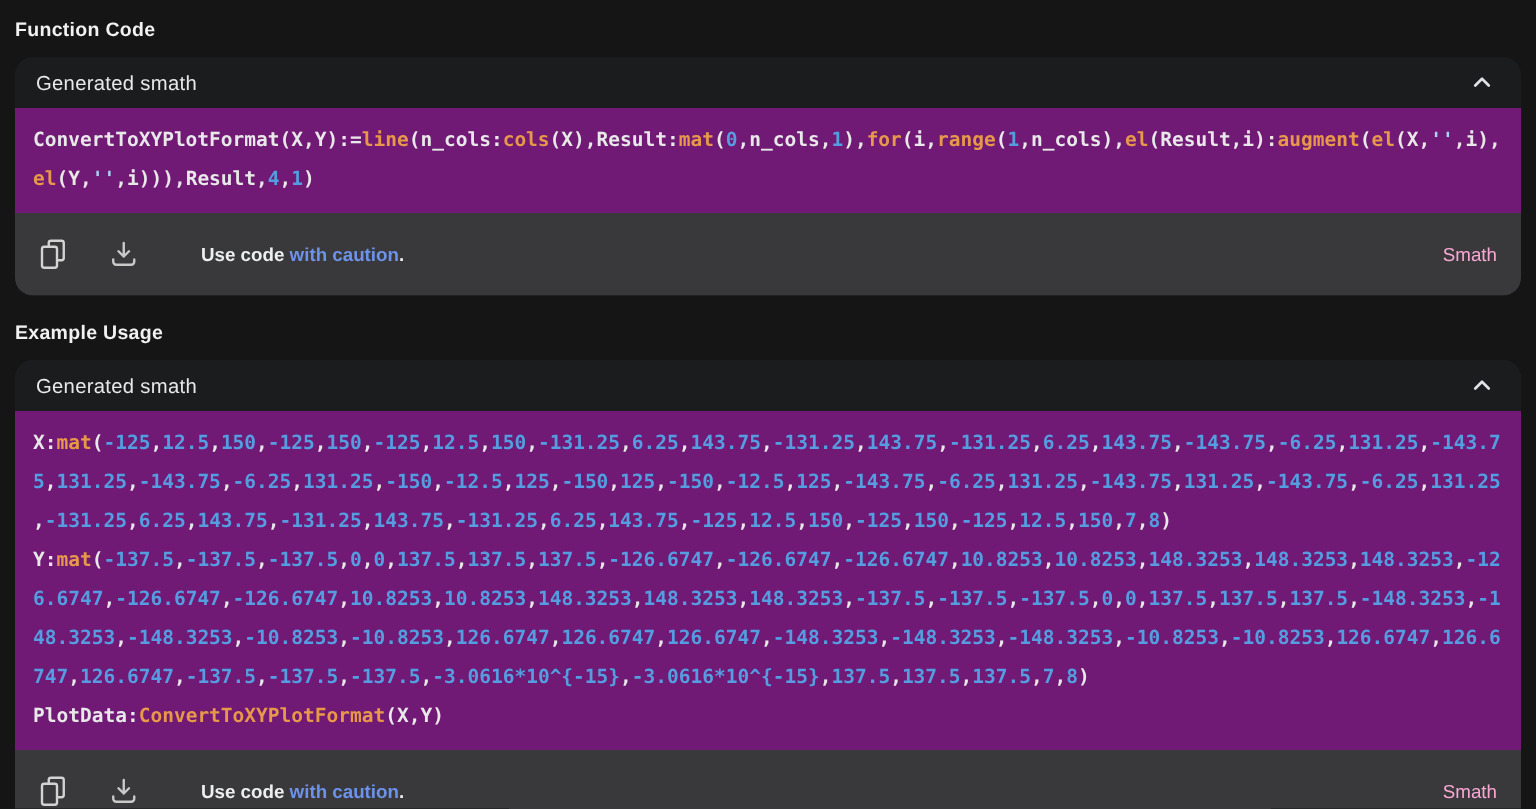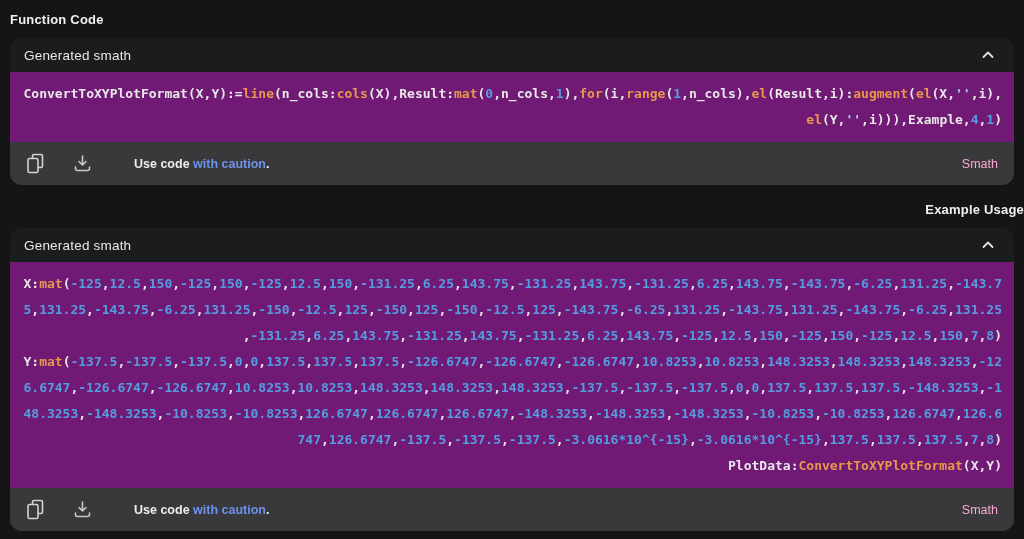--- a/index.html
+++ b/index.html
@@ -7,25 +7,24 @@
   body {
     width:1024px; height:539px;
     padding-top:6px;
     font-family:"Liberation Sans", sans-serif;
     overflow:hidden;
   }
   .section-title {
     color:#f1f1f1; font-size:13px; font-weight:700; line-height:20px;
     margin:4px 0 8px 10px; letter-spacing:.2px;
   }
-  .section-title.second { margin-top:15px;text-align:right; }
+  .section-title.second { margin-top:15px; }
   .panel {
     margin:0 10px; border-radius:12px; overflow:hidden;
     background:#1b1c1e;
-    text-align:right;
   }
   .panel-header {
     height:34px; display:flex; align-items:center;
     padding:0 16px 0 14px; background:#1b1c1e; cursor:pointer;
   }
   .panel-header-title {
     color:#e6e8ea; font-size:13.5px; font-weight:500; letter-spacing:.2px;
   }
   .collapse-btn {
     margin-left:auto; background:none; border:none; cursor:pointer;
@@ -35,21 +34,21 @@
   .code-line {
     font-family:"DejaVu Sans Mono", monospace;
     font-size:13px; font-weight:600; line-height:26px;
     white-space:pre; color:#e8e8e8;
   }
   .tok-p { color:#e8e8e8; }
   .tok-f { color:#e8984a; }
   .tok-n { color:#559de0; }
   .tok-s { color:#a9d3f5; }
   .panel-footer {
-    height:43px; background:#39393b; display:flex; align-items:center;
+    height:55px; background:#39393b; display:flex; align-items:center;
     padding:0 16px 0 14px;
   }
   .icon-btn {
     background:none; border:none; cursor:pointer; display:flex;
     align-items:center; padding:2px; margin-right:24px;
   }
   .footer-note { font-size:12.5px; font-weight:700; color:#eceef0; margin-left:16px; }
   .caution-link { color:#6d92ea; text-decoration:none; cursor:pointer; }
   .brand-label { margin-left:auto; color:#f9a8d4; font-size:12.5px; font-weight:400; }
   svg { display:block; }
@@ -65,21 +64,21 @@
     <button class="collapse-btn">
       <span>
         <svg width="16" height="16" viewBox="0 0 16 16">
             <path d="M3.5 10l4.5-4.5L12.5 10" fill="none" stroke="#dfe1e5" stroke-width="1.8" stroke-linecap="round" stroke-linejoin="round"></path>
           </svg>
       </span>
     </button>
   </div>
   <div class="code-area">
       <div class="code-line"><span class="tok-p">ConvertToXYPlotFormat(X,Y):=</span><span class="tok-f">line</span><span class="tok-p">(n_cols:</span><span class="tok-f">cols</span><span class="tok-p">(X),Result:</span><span class="tok-f">mat</span><span class="tok-p">(</span><span class="tok-n">0</span><span class="tok-p">,n_cols,</span><span class="tok-n">1</span><span class="tok-p">),</span><span class="tok-f">for</span><span class="tok-p">(i,</span><span class="tok-f">range</span><span class="tok-p">(</span><span class="tok-n">1</span><span class="tok-p">,n_cols),</span><span class="tok-f">el</span><span class="tok-p">(Result,i):</span><span class="tok-f">augment</span><span class="tok-p">(</span><span class="tok-f">el</span><span class="tok-p">(X,</span><span class="tok-s">''</span><span class="tok-p">,i),</span></div>
-      <div class="code-line"><span class="tok-f">el</span><span class="tok-p">(Y,</span><span class="tok-s">''</span><span class="tok-p">,i))),Example,</span><span class="tok-n">4</span><span class="tok-p">,</span><span class="tok-n">1</span><span class="tok-p">)</span></div>
+      <div class="code-line"><span class="tok-f">el</span><span class="tok-p">(Y,</span><span class="tok-s">''</span><span class="tok-p">,i))),Result,</span><span class="tok-n">4</span><span class="tok-p">,</span><span class="tok-n">1</span><span class="tok-p">)</span></div>
     </div>
   <div class="panel-footer">
     <button class="icon-btn">
       <span>
         <svg width="19" height="21" viewBox="0 0 19 21">
             <rect x="6.5" y="1.5" width="10" height="13" rx="1.5" fill="none" stroke="#d3d3d3" stroke-width="1.6"></rect>
             <rect x="2" y="5.5" width="10" height="14" rx="1.5" fill="#39393b" stroke="#d3d3d3" stroke-width="1.6"></rect>
           </svg>
       </span>
     </button>

